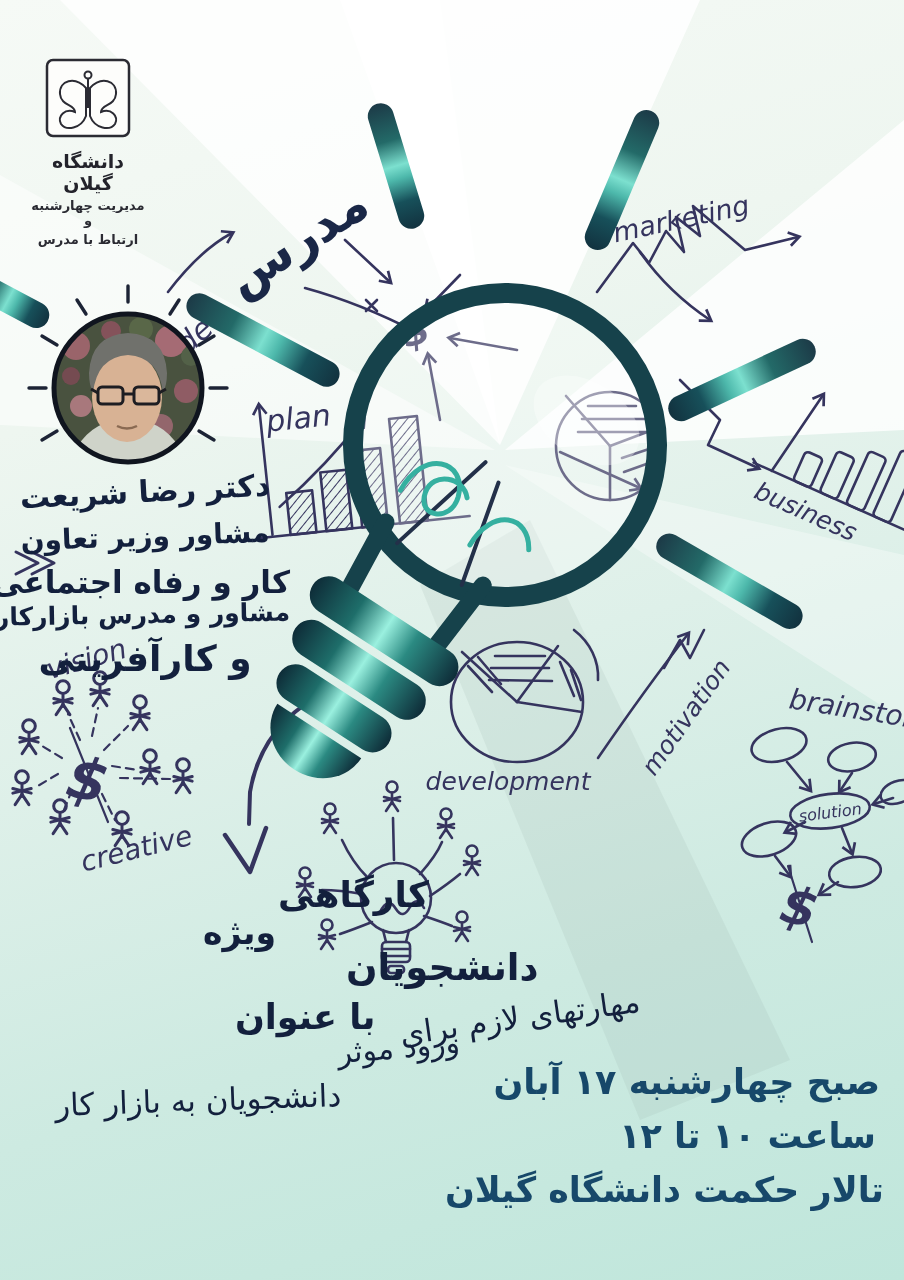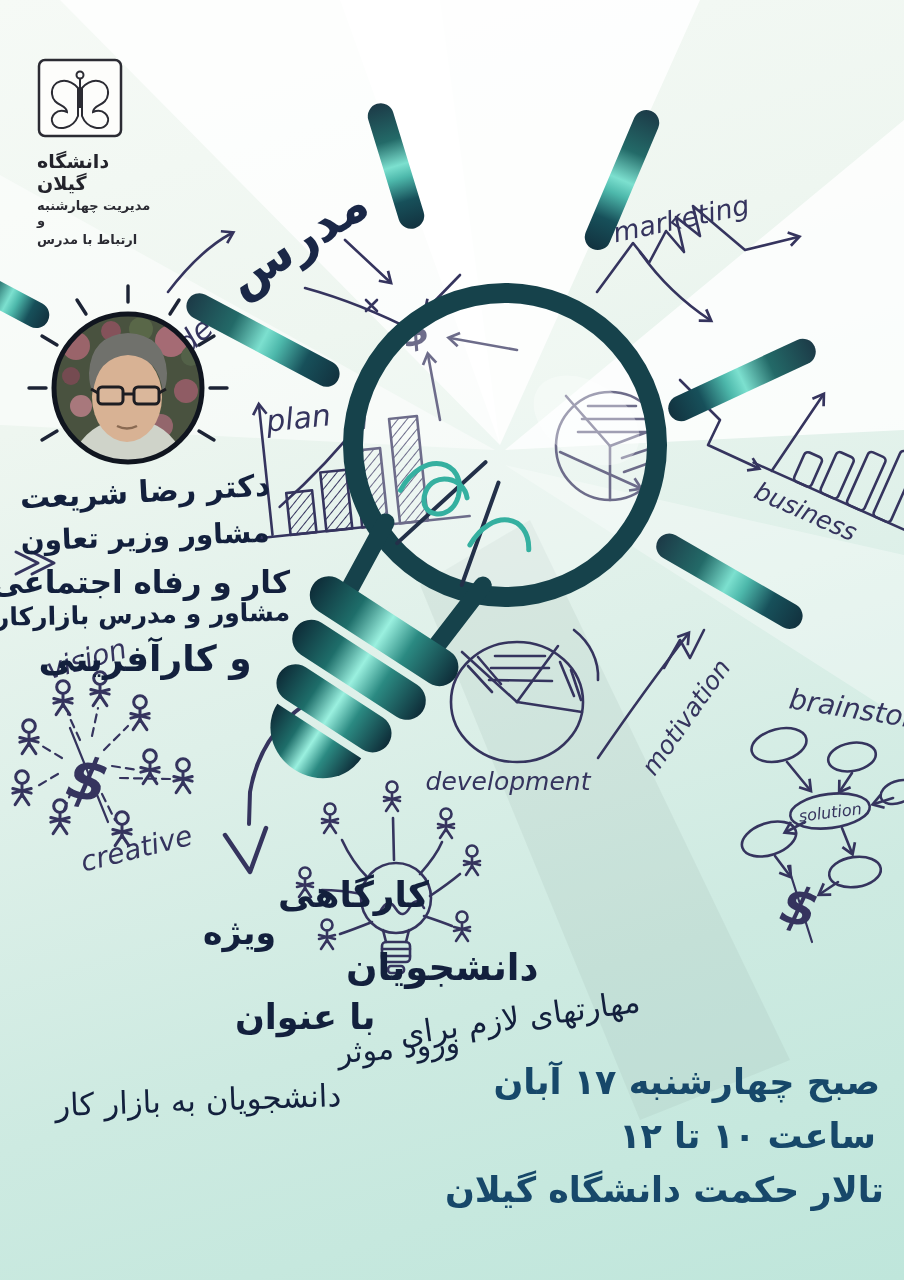--- a/index.html
+++ b/index.html
@@ -7,21 +7,21 @@
     position:relative; width:904px; height:1280px; overflow:hidden;
     background:linear-gradient(163deg,#f6faf6 0%,#eef6f0 28%,#def0e9 52%,#cdeae1 74%,#bfe6db 100%);
     font-family:"DejaVu Sans",sans-serif;
   }
   .abs{position:absolute;}
   .fa{direction:rtl; color:#13203d; white-space:nowrap; z-index:3;}
   .b{font-weight:bold;}
   .center{text-align:center;}
   #artwork{position:absolute; left:0; top:0; z-index:1;}
   .hand{font-family:"DejaVu Sans",sans-serif; font-style:italic; fill:#35345e;}
-  .logoBlock{left:37px; top:58px; width:124px; text-align:left; z-index:3;}
+  .logoBlock{left:26px; top:58px; width:124px; text-align:center; z-index:3;}
   .uniName{font-size:19px; font-weight:bold; color:#23232b; margin-top:8px; direction:rtl;}
   .deptLine{font-size:13px; font-weight:600; color:#2b2b33; direction:rtl; margin-top:4px;}
   .photoWrap{left:51px; top:311px; width:154px; height:154px; z-index:2;}
   .schedule{color:#17486a;}
 </style>
 </head>
 <body>
 
 <div class="poster">
 

